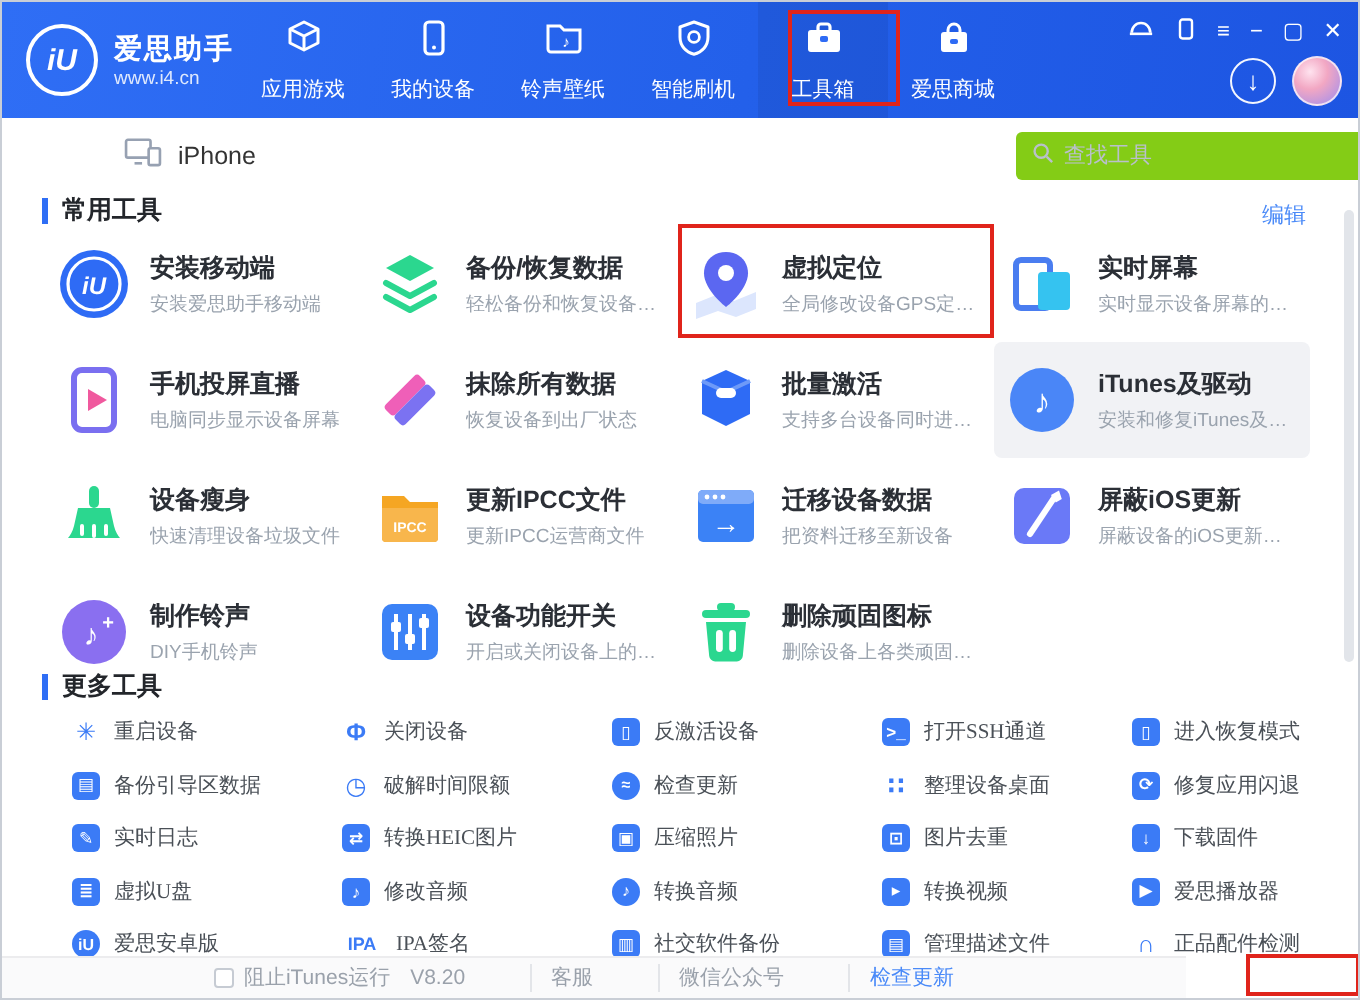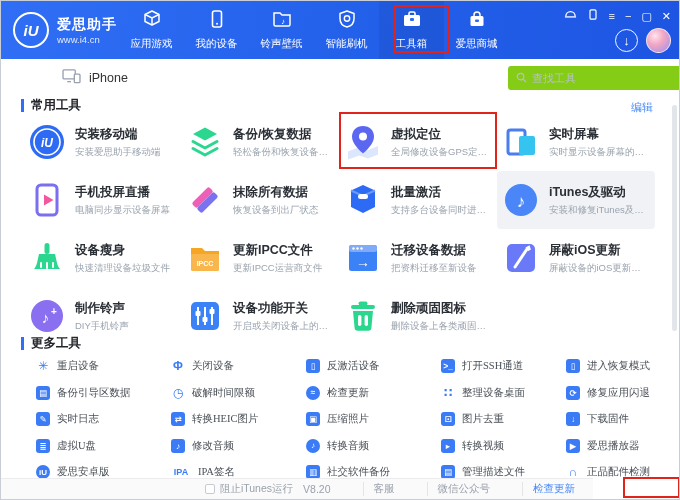--- a/index.html
+++ b/index.html
@@ -63,21 +63,21 @@
   .mt-item { display:flex; align-items:center; gap:7px; padding-left:11px; cursor:pointer; }
   .mt-label { font-size:10.5px; color:#4a5057; white-space:nowrap;font-family:Liberation Serif, serif; }
   .mt-ic { width:14px; height:14px; display:flex; align-items:center; justify-content:center; flex:0 0 14px; }
   .mt-ic.plain { color:#3b7bf6; font-size:12px; font-weight:bold; }
   .mt-ic.solid { background:#3b7bf6; border-radius:3px; color:#fff; font-size:8.5px; font-weight:bold; }
   .mt-ic.circle { background:#3b7bf6; border-radius:50%; color:#fff; font-size:8px; font-weight:bold; }
   .mt-ic.ipa { color:#3b7bf6; font-size:9px; font-weight:bold; letter-spacing:0; width:20px; flex-basis:20px; }
 
   
   .footer { position:absolute; left:0; bottom:0; width:592px; height:21px; background:#fafafb;
-            border-top:1px solid #ececee; display:flex; align-items:center; justify-content:flex-end;
+            border-top:1px solid #ececee; display:flex; align-items:center; justify-content:center;
             padding:0 8px; font-size:10.5px; color:#9aa1ab; }
   .fchk { display:flex; align-items:center; gap:5px; cursor:pointer; }
   .fchk .box { width:10px; height:10px; border:1px solid #c6cbd3; border-radius:2px; background:#fff; }
   .fright { display:flex; align-items:center;gap:22px; }
   .fright .itm { padding:0 10px; white-space:nowrap; }
   .fright .itm + .itm { border-left:1px solid #e3e5e9; }
   .fright .upd { color:#4a8af8; cursor:pointer; }
 
   
   .anno { position:absolute; border:2.5px solid #e0241b; pointer-events:none; }

